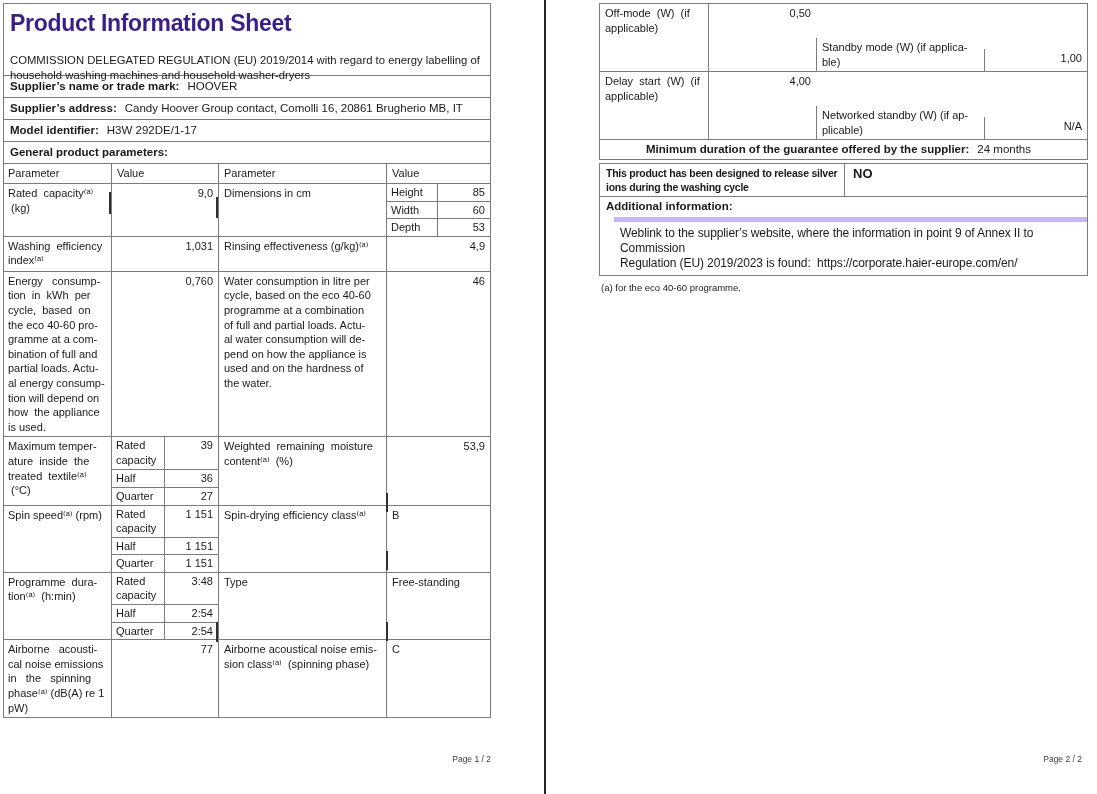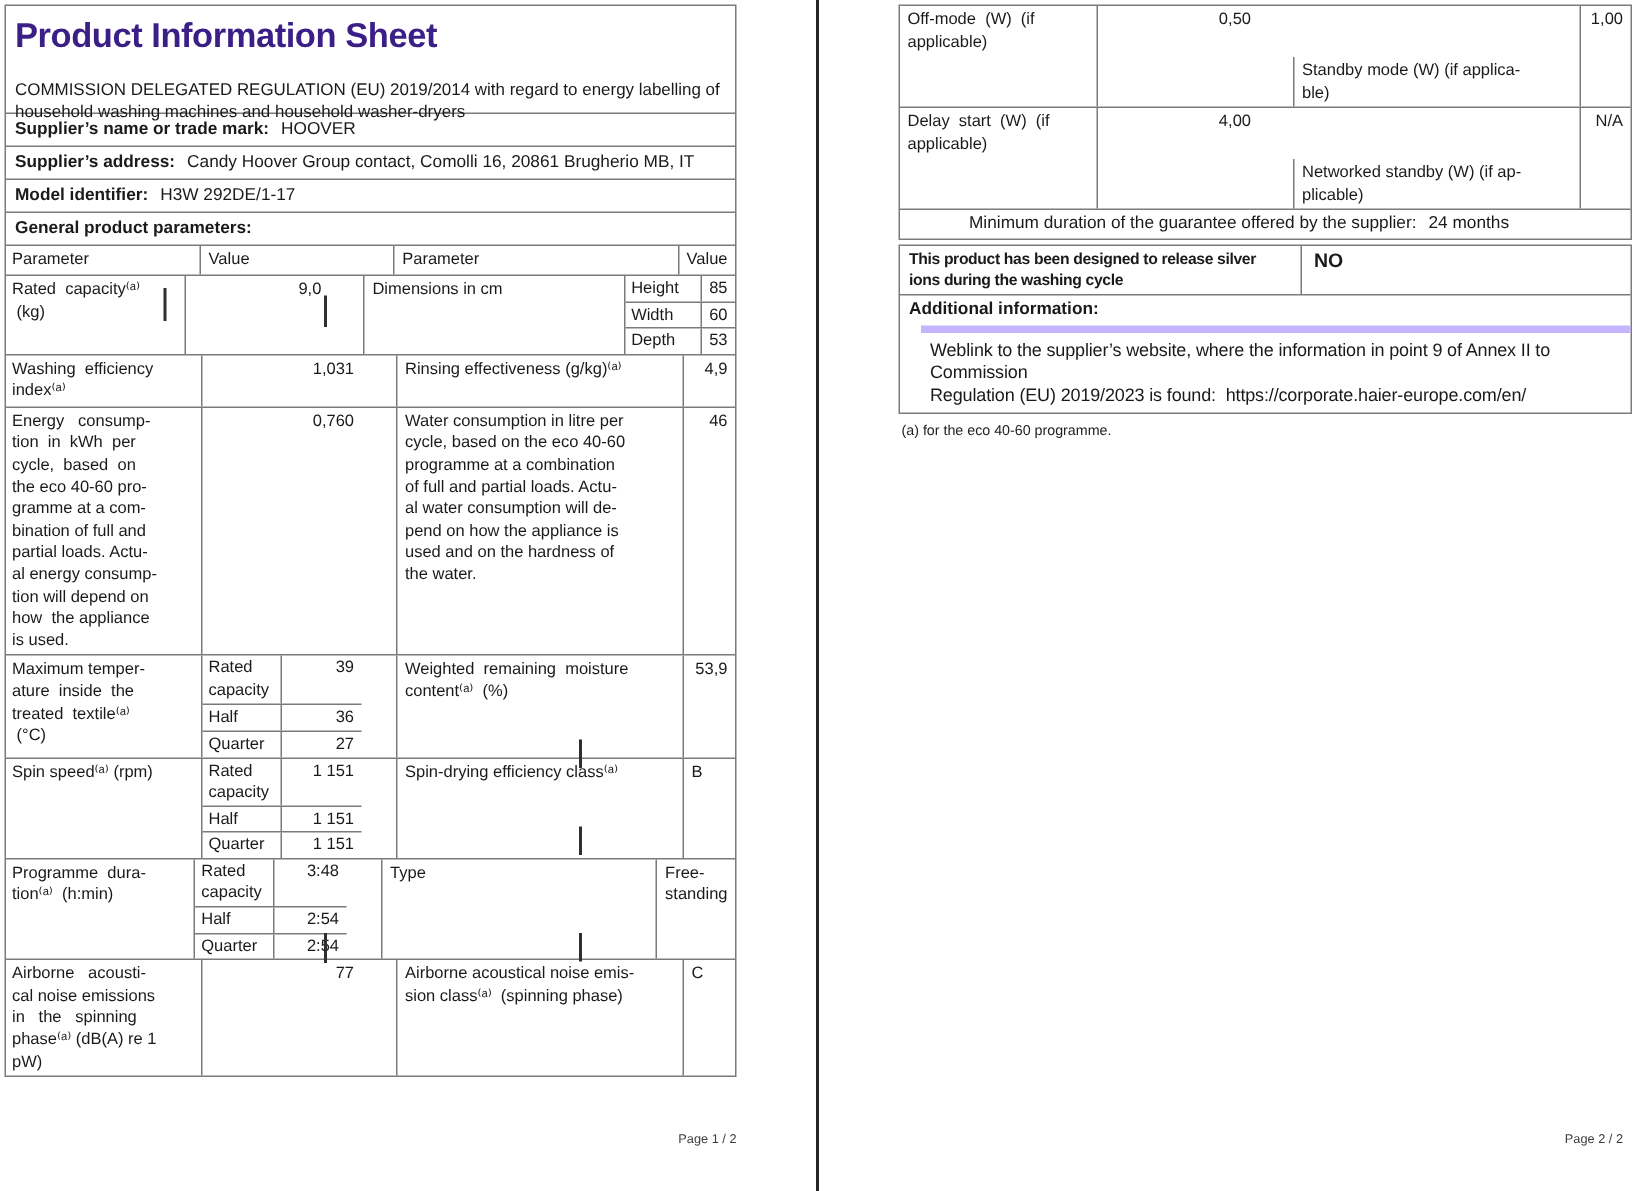--- a/index.html
+++ b/index.html
@@ -20,43 +20,43 @@
 
   
   .sec-title { height: 71px; padding: 4px 8px 0 6px; }
   .doc-title { font-size: 23px; font-weight: bold; color: #3b1e86; letter-spacing: -0.3px; line-height: 30px; margin-bottom: 15px; }
   .reg { font-size: 11.3px; line-height: 15px; white-space: pre-wrap; }
   .info-row { min-height: 22px; border-top: 1px solid #7b7b7b; padding: 3px 6px 0 6px; font-size: 11.5px; line-height: 15px; }
   .info-row .lbl { font-weight: bold; }
   .info-row .v { padding-left: 8px; }
 
   
-  .trow { display: flex; border-top: 1px solid #7b7b7b; align-items: stretch; gap: 23px; }
+  .trow { display: flex; border-top: 1px solid #7b7b7b; align-items: stretch; }
   .cell { border-left: 1px solid #7b7b7b; padding: 2px 5px; font-size: 11px; line-height: 14.6px; white-space: pre-wrap; }
   .cell:first-child { border-left: none; }
   .val { text-align: right; }
   .c1 { width: 107px; padding-left: 4px; padding-right: 4px; }
   .c2 { width: 107px; }
   .c3 { width: 168px; }
   .c4 { flex: 1; }
   .hdr { min-height: 20px; }
   .sub { padding: 0; display: flex; flex-direction: column; }
   .subrow { display: flex; border-top: 1px solid #7b7b7b; align-items: stretch; }
   .subrow:first-child { border-top: none; }
   .sublabel { width: 52px; padding: 1px 4px; font-size: 11px; line-height: 14.6px; white-space: pre-wrap; }
   .subval { flex: 1; border-left: 1px solid #7b7b7b; text-align: right; padding: 1px 5px; font-size: 11px; line-height: 14.6px; }
   .dims .sublabel { width: 50px; }
 
   
   .d1 { width: 108px; }
   .d2 { width: 108px; }
   .d3 { width: 168px; margin-top: 34px; }
-  .d4 { flex: 1; }
+  .d4 { flex: 1; margin-top: 45px; }
   .fullrow { padding: 2px 6px; font-size: 11.5px; line-height: 15px; min-height: 17px; }
-  .fullrow .lbl { font-weight: normal; padding-left: 40px; }
+  .fullrow .lbl { font-weight: bold; padding-left: 40px; }
   .fullrow .v { padding-left: 8px; }
   .tableB { margin-top: 3px; }
   .silver-label { width: 244px; padding: 2px 5px 2px 6px; font-weight: bold; font-size: 10.5px; letter-spacing: -0.25px; line-height: 14px; white-space: pre-wrap; }
   .silver-val { flex: 1; border-left: 1px solid #7b7b7b; font-weight: bold; font-size: 13px; padding: 2px 8px; }
   .addl { min-height: 21px; padding: 3px 6px; font-weight: bold; font-size: 11.5px; }
   .weblink { min-height: 40px; border-top: 5px solid #c4b5fd; padding: 4px 4px 4px 6px; font-size: 12px; letter-spacing: -0.1px; line-height: 15px; white-space: pre-wrap; margin-left: 14px; }
   .footnote { margin-top: 6px; font-size: 9.5px; color: #222; padding-left: 2px; }
 
   .page-num { position: absolute; top: 754px; font-size: 8.5px; color: #3c3c3c; text-align: right; }
   #pnum1 { left: 3px; width: 488px; }

